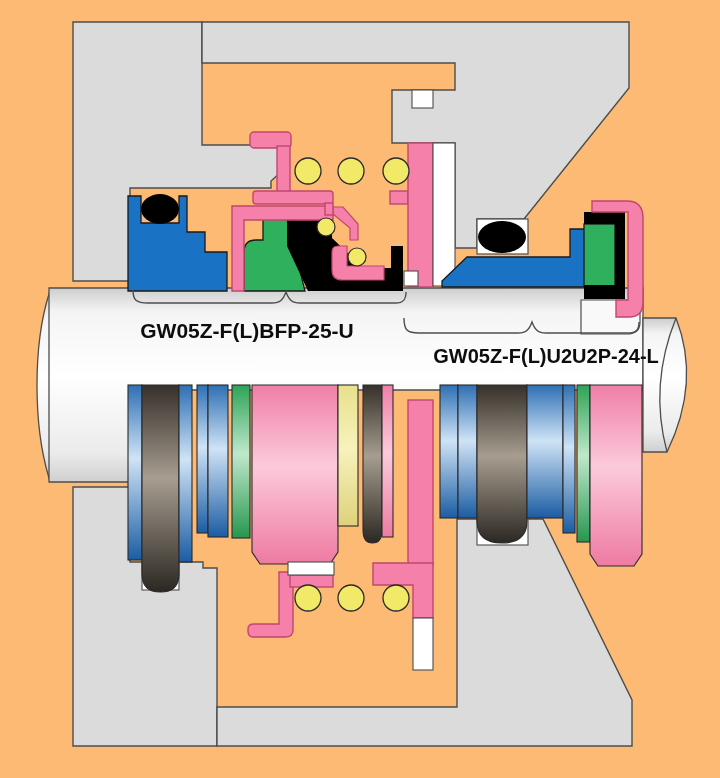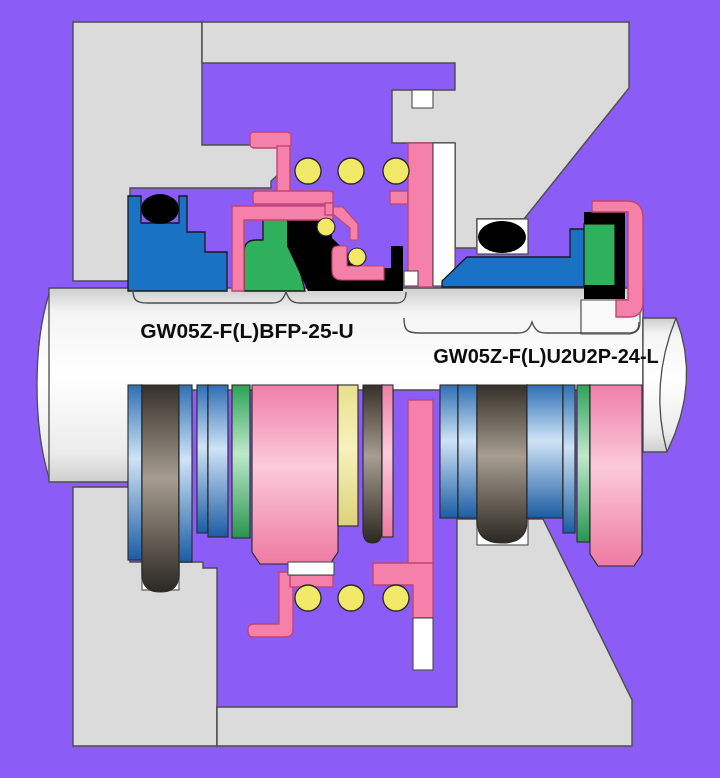--- a/index.html
+++ b/index.html
@@ -1,16 +1,16 @@
 <!DOCTYPE html>
 <html><head>
 <meta charset="utf-8">
 <style>
   html,body{margin:0;padding:0;background:#ffffff;}
-  .stage{position:relative;width:720px;height:778px;background:#8b5cf6;overflow:hidden;
+  .stage{position:relative;width:720px;height:778px;background:#fdba74;overflow:hidden;
          font-family:"Liberation Sans",sans-serif;}
   svg{display:block;}
   .seal-label{font-family:"Liberation Sans",sans-serif;font-weight:700;fill:#0d0d0d;}
 </style>
 </head>
 <body>
 
 <div class="stage">
 <svg width="720" height="778" viewBox="0 0 720 778">
   <defs>

